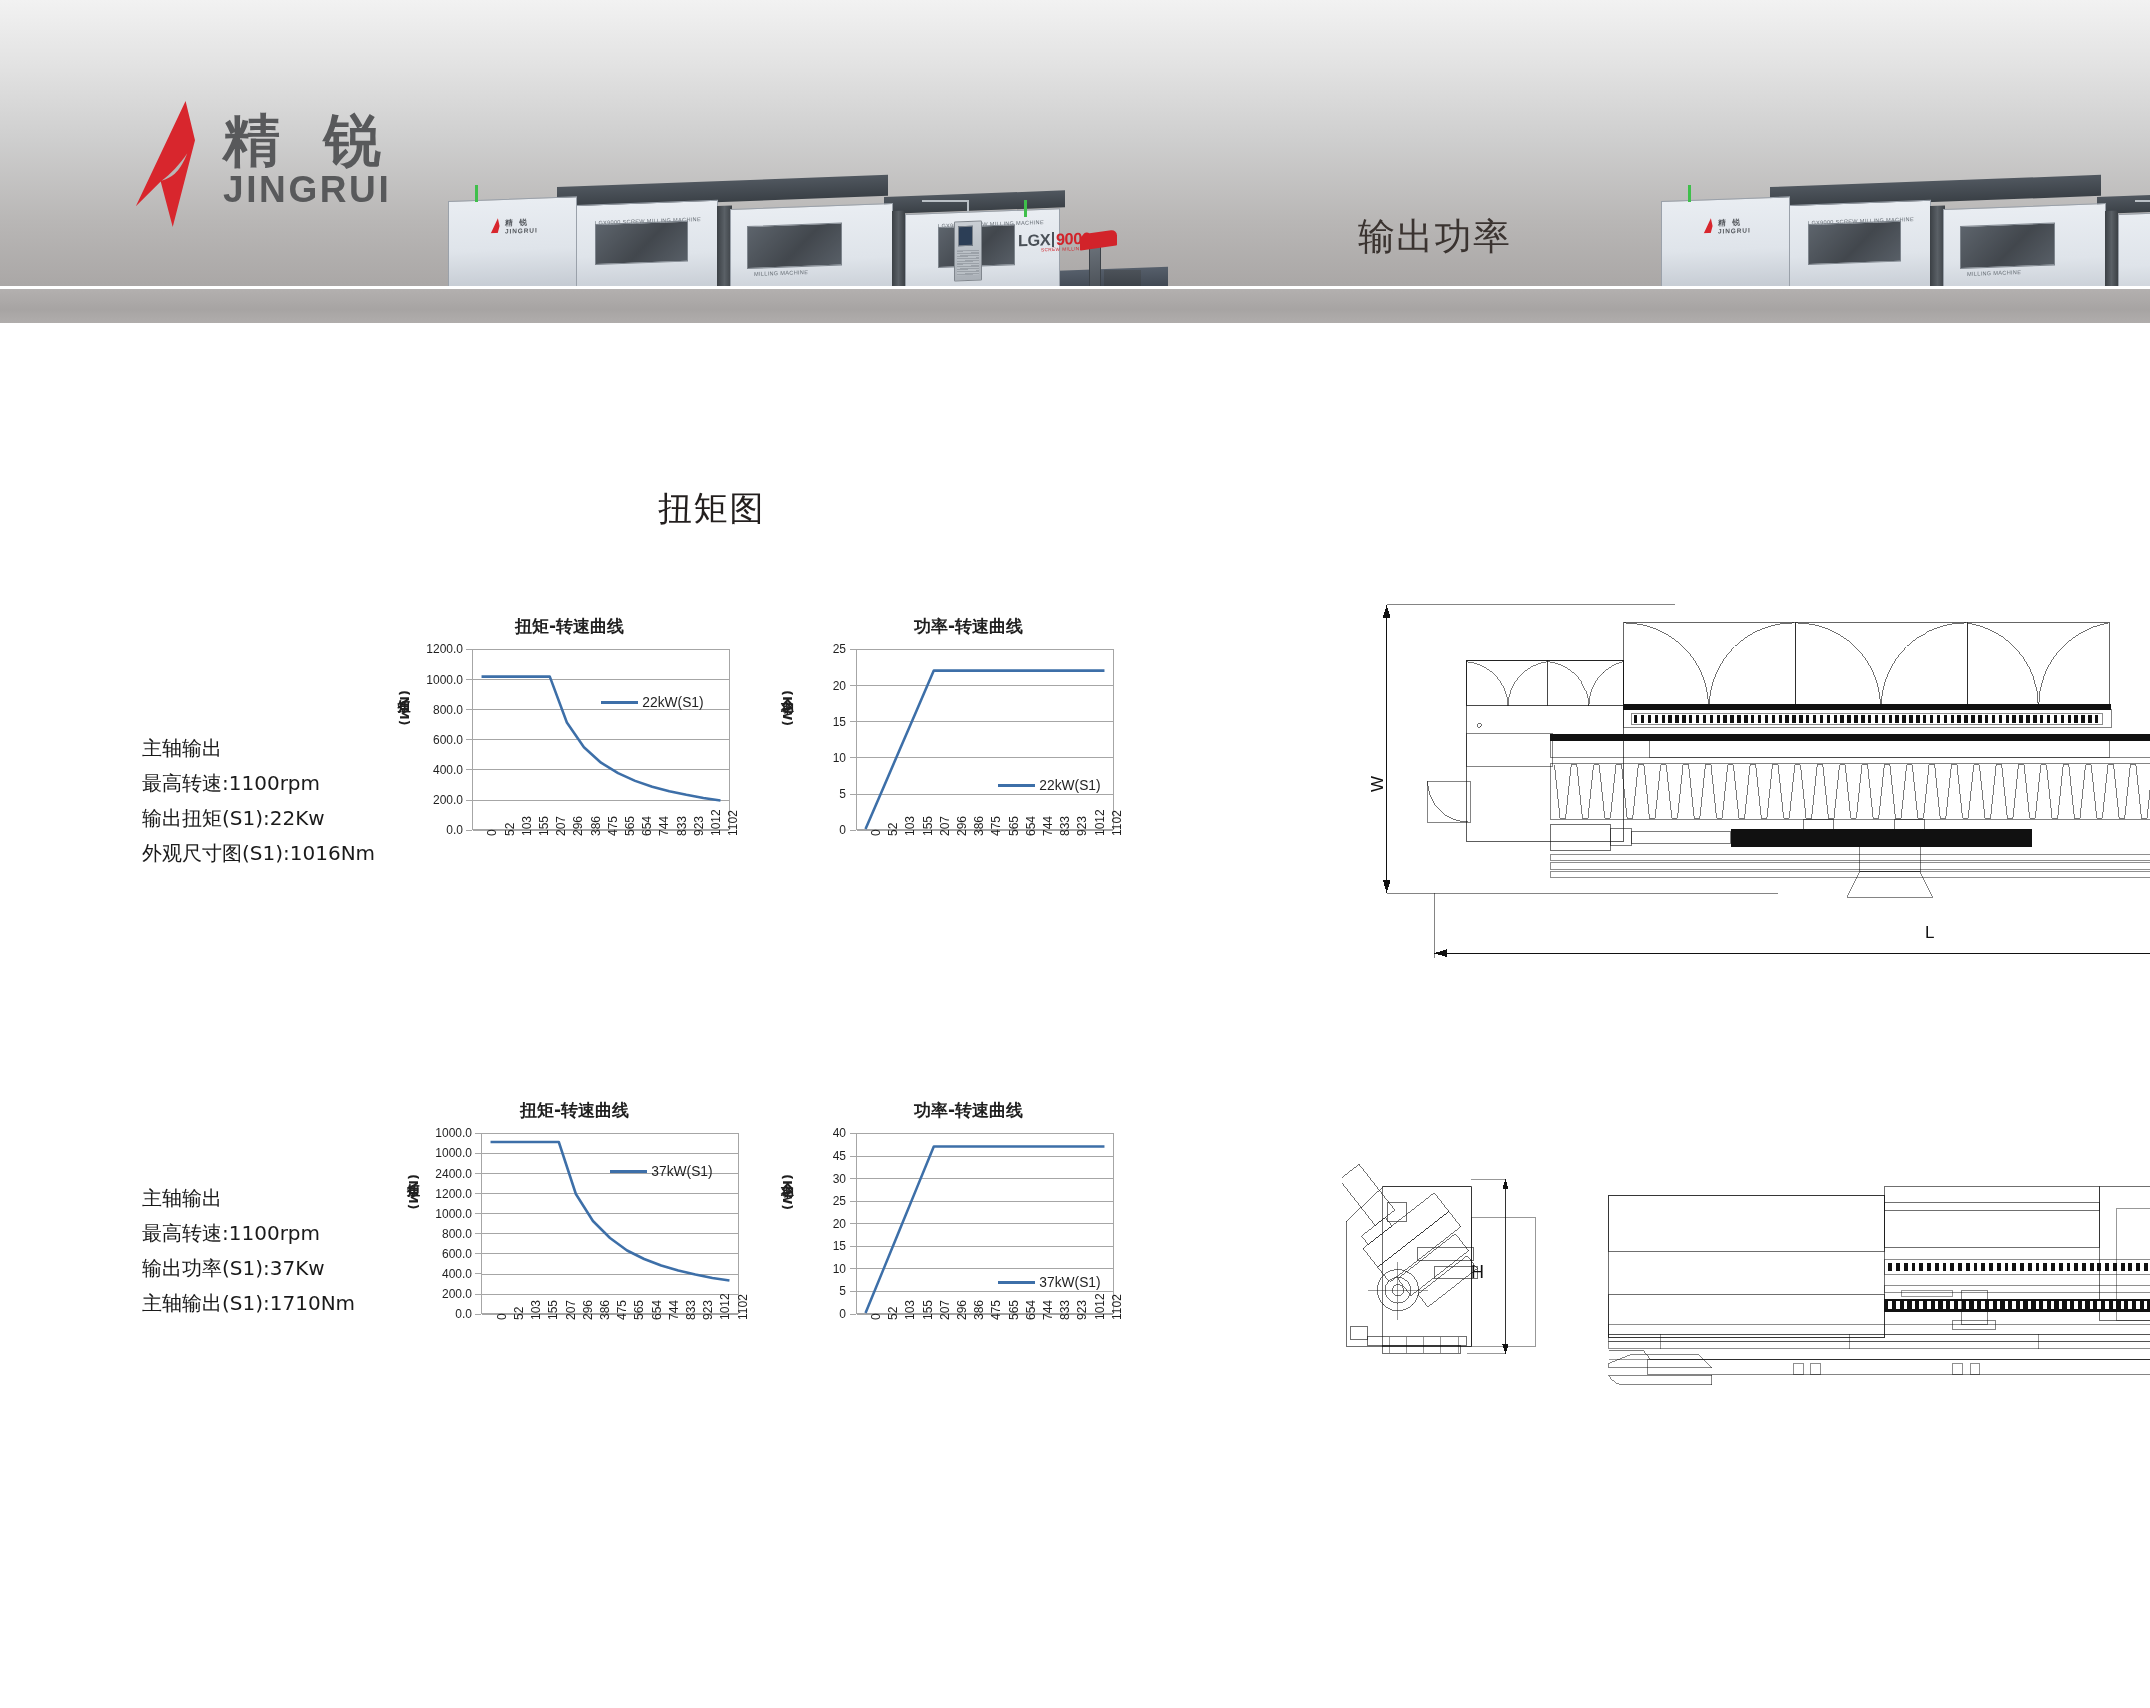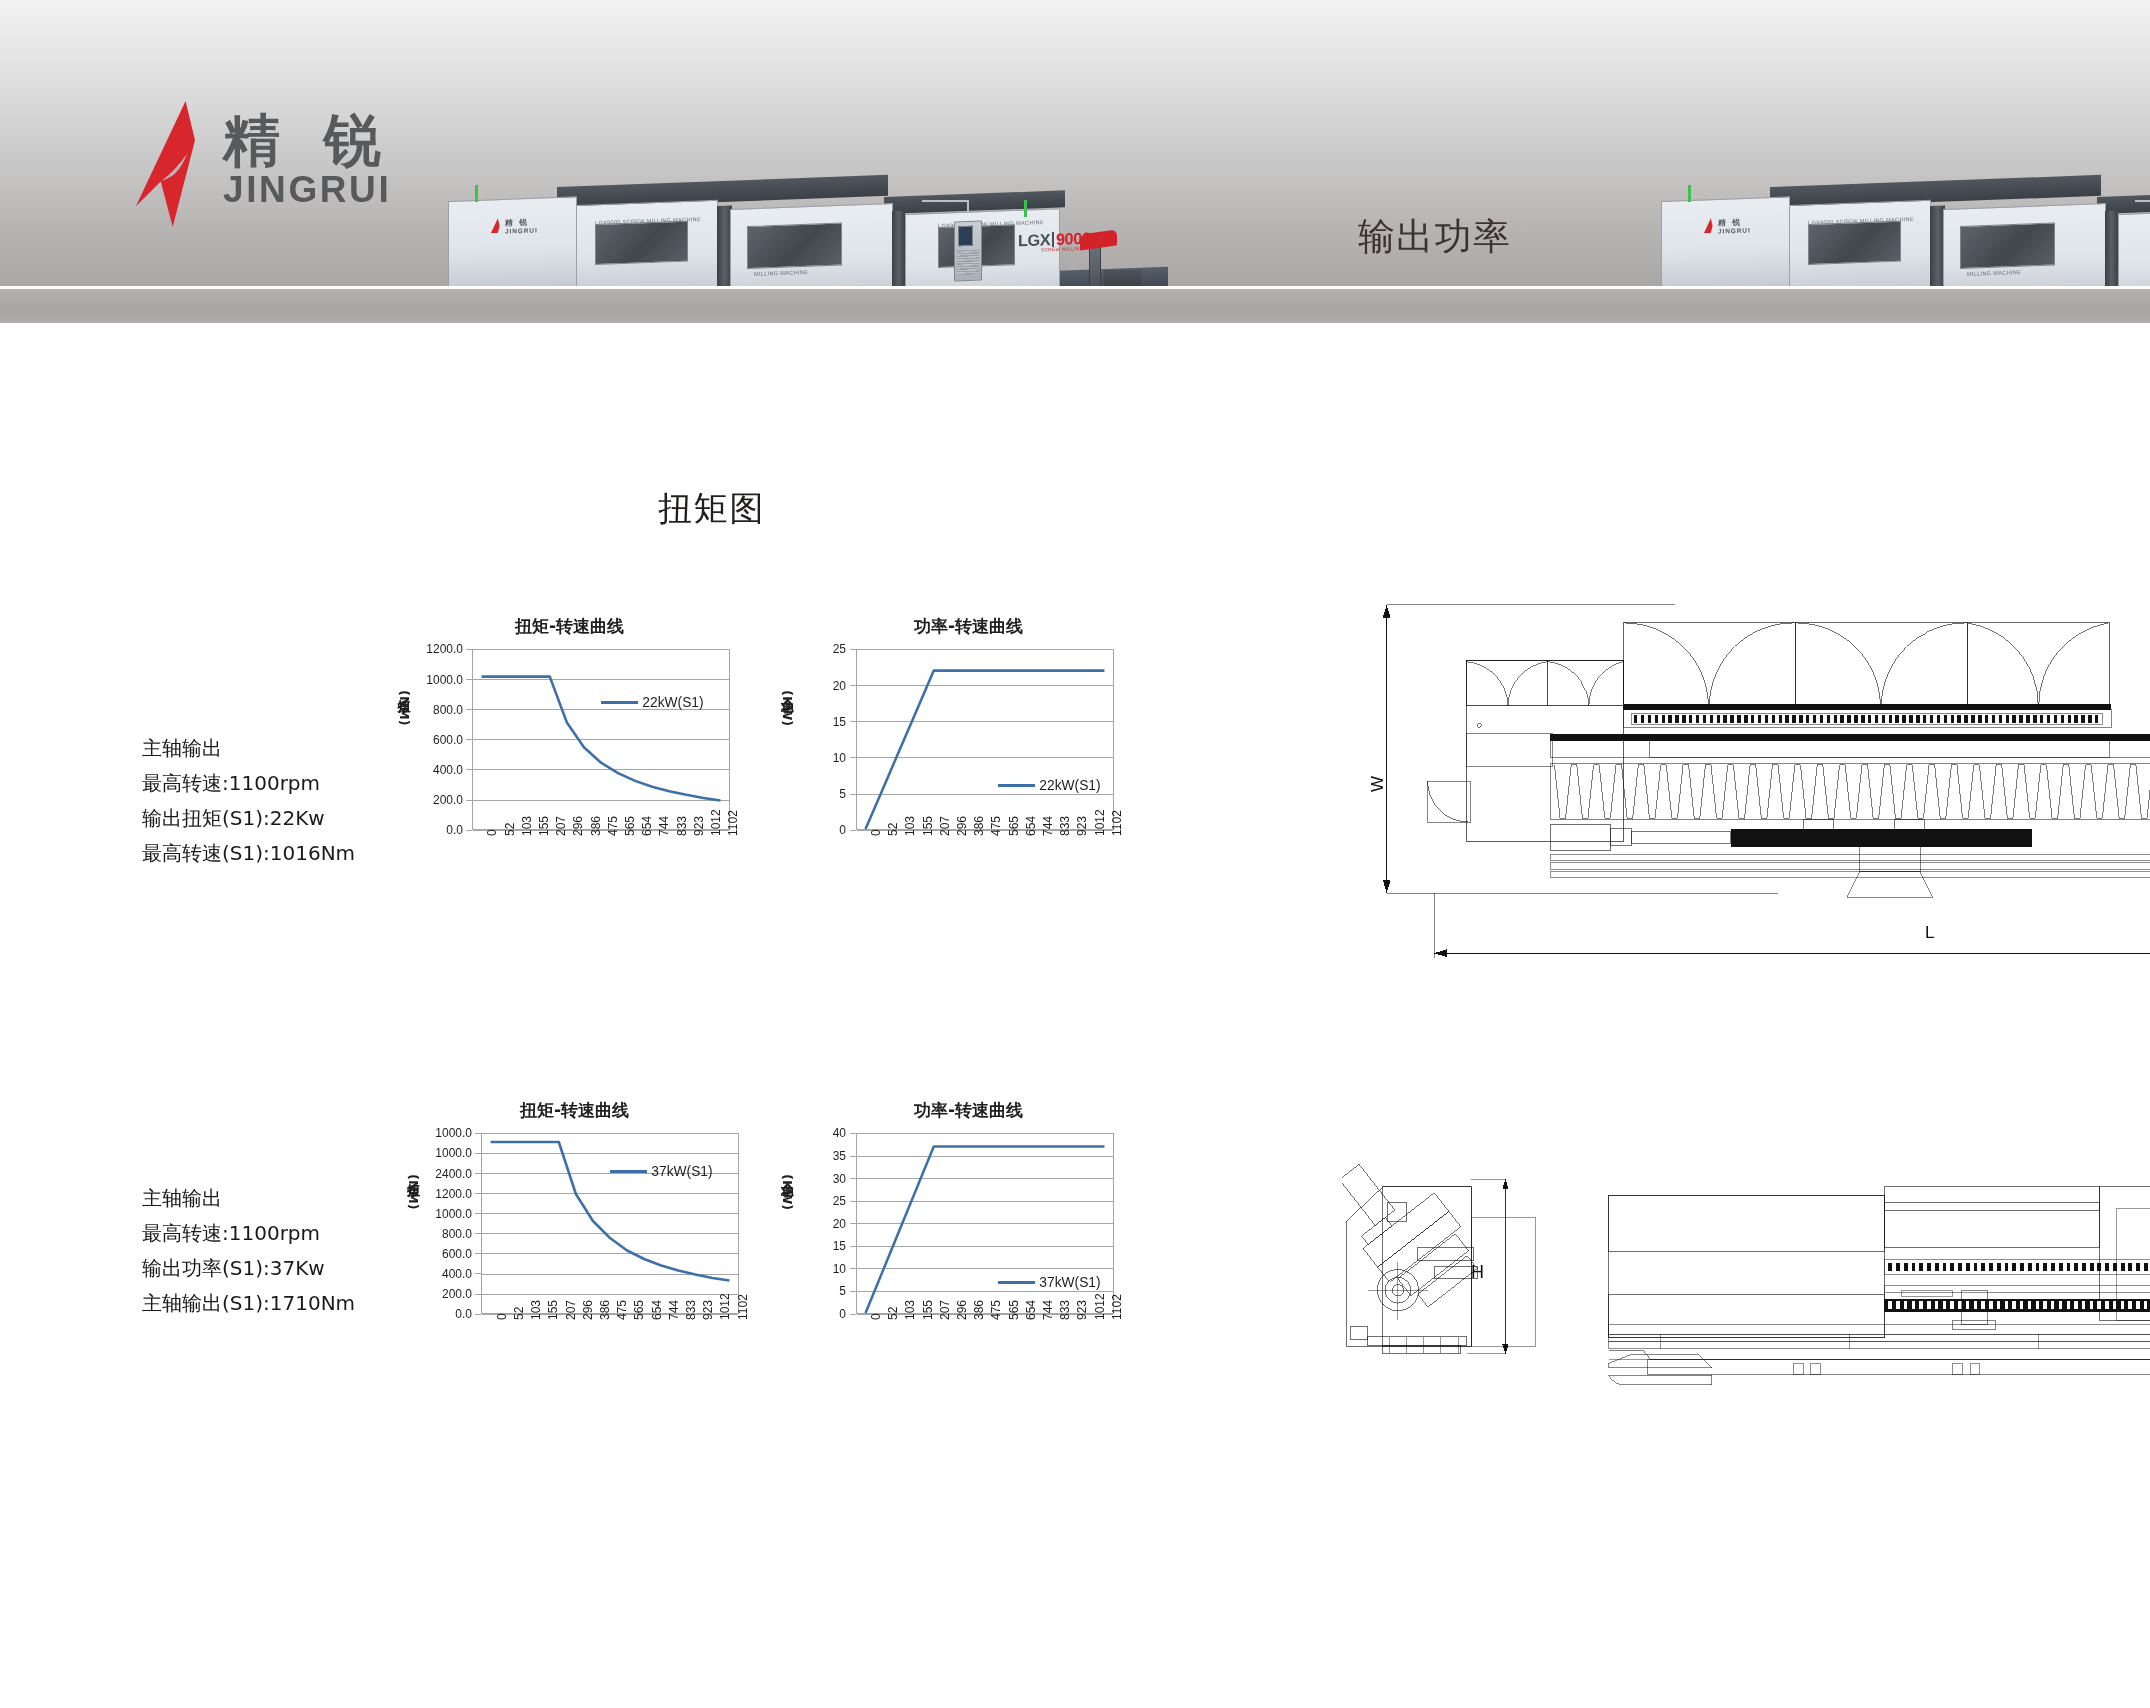--- a/index.html
+++ b/index.html
@@ -233,21 +233,21 @@
   </div>
 </div>
 <div class="header-band"></div>
 
 <div class="section-title">扭矩图</div>
 
 <div class="spec spec1">
   <div class="ln">主轴输出</div>
   <div class="ln">最高转速:1100rpm</div>
   <div class="ln">输出扭矩(S1):22Kw</div>
-  <div class="ln">最高转速(S1):1016Nm</div>
+  <div class="ln">外观尺寸图(S1):1016Nm</div>
 </div>
 
 <div class="spec spec2">
   <div class="ln">主轴输出</div>
   <div class="ln">最高转速:1100rpm</div>
   <div class="ln">输出功率(S1):37Kw</div>
   <div class="ln">主轴输出(S1):1710Nm</div>
 </div>
 
 <div class="chart" id="chart-0" style="left:374px; top:615px; width:391px; height:331px;">
@@ -426,21 +426,21 @@
     <div class="ylab" style="left: 0px; width: 67px; top: 170px;">10</div>
     <div class="ytick" style="left: 71px; top: 169px;"></div>
     <div class="ylab" style="left: 0px; width: 67px; top: 147px;">15</div>
     <div class="ytick" style="left: 71px; top: 147px;"></div>
     <div class="ylab" style="left: 0px; width: 67px; top: 125px;">20</div>
     <div class="ytick" style="left: 71px; top: 124px;"></div>
     <div class="ylab" style="left: 0px; width: 67px; top: 102px;">25</div>
     <div class="ytick" style="left: 71px; top: 102px;"></div>
     <div class="ylab" style="left: 0px; width: 67px; top: 80px;">30</div>
     <div class="ytick" style="left: 71px; top: 79px;"></div>
-    <div class="ylab" style="left: 0px; width: 67px; top: 57px;">35</div>
+    <div class="ylab" style="left: 0px; width: 67px; top: 57px;">45</div>
     <div class="ytick" style="left: 71px; top: 57px;"></div>
     <div class="ylab" style="left: 0px; width: 67px; top: 34px;">40</div>
     <div class="ytick" style="left: 71px; top: 34px;"></div>
     <div class="yaxis-title" style="left: -0.9px; top: 75px;">功率(KW)</div>
     <div class="xlab" style="left: 90px; top: 221px;">0</div>
     <div class="xlab" style="left: 107px; top: 221px;">52</div>
     <div class="xlab" style="left: 124px; top: 221px;">103</div>
     <div class="xlab" style="left: 142px; top: 221px;">155</div>
     <div class="xlab" style="left: 159px; top: 221px;">207</div>
     <div class="xlab" style="left: 176px; top: 221px;">296</div>

